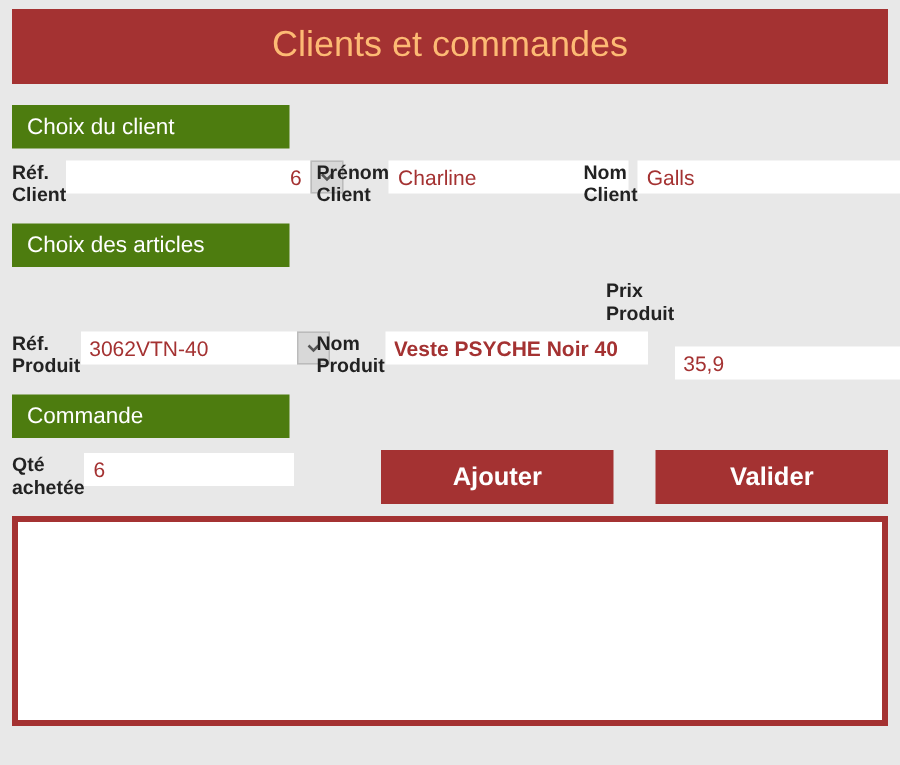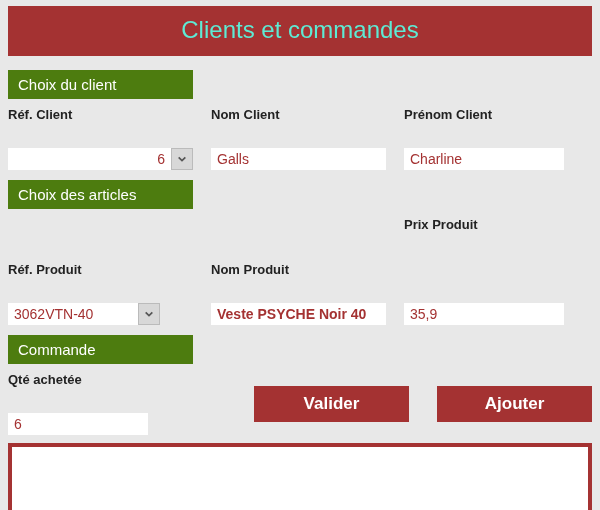--- a/index.html
+++ b/index.html
@@ -6,21 +6,21 @@
   body {
     font-family: "Segoe UI", Arial, sans-serif;
     background: #e8e8e8;
     width: 600px;
     height: 510px;
     overflow: hidden;
     padding: 6px 8px;
   }
   .title-bar {
     background: #a43232;
-    color: #5eead4;
+    color: #fdba74;
     font-size: 24px;
     font-weight: 400;
     text-align: center;
     padding: 10px 0 12px 0;
     margin-bottom: 14px;
   }
   .section-header {
     background: #4d7c0f;
     color: #fff;
     font-size: 15px;
@@ -29,22 +29,21 @@
     margin-bottom: 8px;
   }
   .row {
     display: flex;
     gap: 18px;
     margin-bottom: 10px;
     align-items: flex-end;
   }
   .field {
     display: flex;
-    flex-direction: column;
-    gap: 24px;
+    flex-direction: row;
   }
   .field label {
     font-size: 13px;
     color: #222;
     font-weight: 600;
     margin-bottom: 2px;
   }
   .input-box {
     background: #fff;
     border: none;
@@ -114,37 +113,37 @@
     <label>Réf. Client</label>
     <div class="dropdown-wrap">
       <input class="input-box right" style="width: 163px;" value="6">
       <div class="dropdown-btn">
         <svg viewBox="0 0 12 12">
             <polyline points="2,4 6,8 10,4"></polyline>
           </svg>
       </div>
     </div>
   </div>
+  <div class="field col-right">
+    <label>Prénom Client</label>
+    <input class="input-box" style="width: 160px;" value="Charline">
+  </div>
   <div class="field col-mid">
     <label>Nom Client</label>
     <input class="input-box" style="width: 175px;" value="Galls">
-  </div>
-  <div class="field col-right">
-    <label>Prénom Client</label>
-    <input class="input-box" style="width: 160px;" value="Charline">
   </div>
 </div>
 
 <div class="section-header">Choix des articles</div>
 
 <div class="row">
   <div class="field col-left">
     <label>Réf. Produit</label>
     <div class="dropdown-wrap">
-      <input class="input-box" style="width: 130px;" value="3062VTN-40">
+      <input class="input-box" style="width: 144px;" value="3062VTN-40">
       <div class="dropdown-btn">
         <svg viewBox="0 0 12 12">
             <polyline points="2,4 6,8 10,4"></polyline>
           </svg>
       </div>
     </div>
   </div>
   <div class="field col-mid">
     <label>Nom Produit</label>
     <input class="input-box" style="width: 175px; font-weight: bold;" value="Veste PSYCHE Noir 40">
@@ -157,18 +156,18 @@
 
 <div class="section-header">Commande</div>
 
 <div class="bottom-row">
   <div class="field" style="width:140px">
     <label>Qté achetée</label>
     <input class="input-box" style="width: 140px;" value="6">
   </div>
   <div style="flex:1"></div>
   <div class="btn-row">
+    <button class="btn">Ajouter</button>
     <button class="btn">Valider</button>
-    <button class="btn">Ajouter</button>
   </div>
 </div>
 
 <div class="output-panel"></div>
 
 </body></html>

